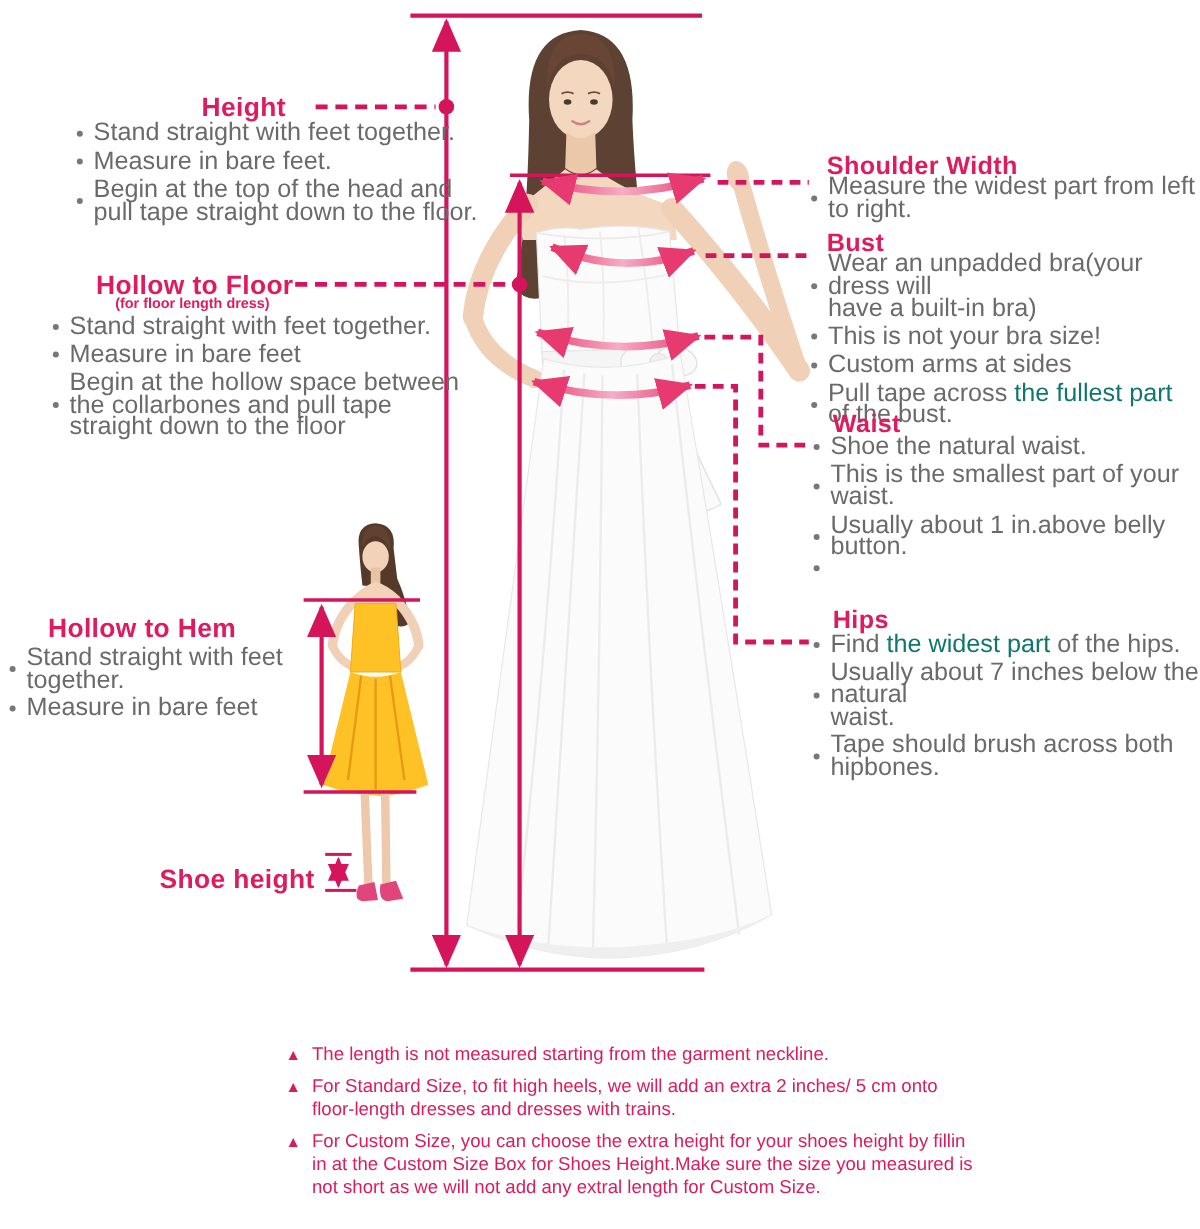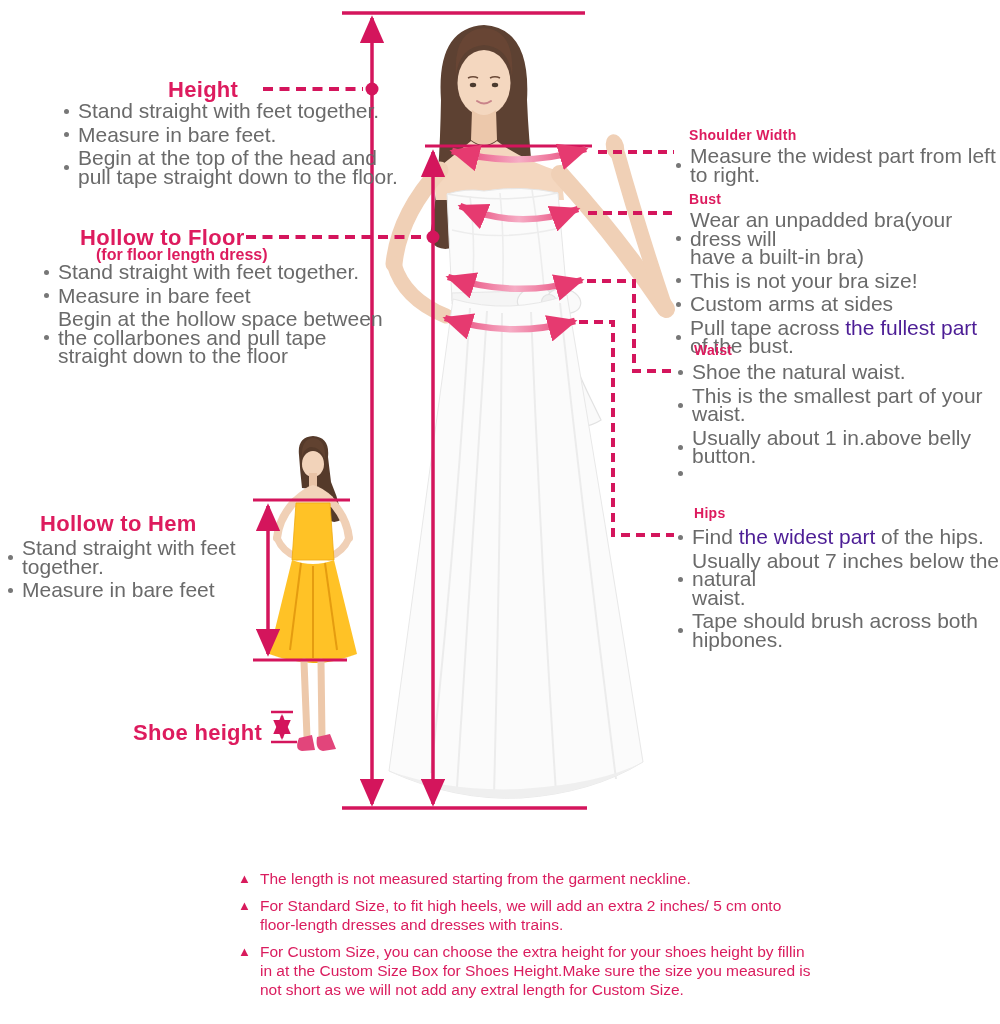--- a/index.html
+++ b/index.html
@@ -1,28 +1,28 @@
 <!DOCTYPE html>
 <html><head>
 <meta charset="utf-8">
 <style>
   html,body{margin:0;padding:0;background:#ffffff;}
   body{width:1000px;height:1024px;overflow:hidden;}
   .canvas{position:relative;width:1000px;height:840px;font-family:"Liberation Sans",sans-serif;background:#fff;}
   svg.layer{position:absolute;left:0;top:0;}
 
   .h1{position:absolute;font-weight:bold;font-size:22px;color:#dd1b5e;white-space:nowrap;letter-spacing:.3px;}
-  .h1.sm{font-size:14px;}
-  .sub{position:absolute;font-weight:bold;font-size:16px;color:#dd1b5e;white-space:nowrap;}
+  .h1.sm{font-size:21px;}
+  .sub{position:absolute;font-weight:bold;font-size:12px;color:#dd1b5e;white-space:nowrap;}
 
   .blist{position:absolute;}
   .b{display:flex;align-items:center;margin-bottom:5px;color:#6a6a6a;font-size:21px;line-height:18.5px;}
   .b>span.txt{white-space:pre-line;}
   .dot{flex:none;width:5px;height:5px;border-radius:50%;background:#777;margin-right:9px;}
-  .hl{color:#4c1d95;}
+  .hl{color:#0f766e;}
 
   .notes{position:absolute;left:238px;top:869px;width:640px;}
   .note{display:flex;margin-bottom:8px;color:#da1c5e;font-size:15.5px;line-height:19px;}
   .tri{flex:none;width:22px;font-size:13px;line-height:19px;color:#d81b5c;}
   .note .txt{white-space:pre-line;}
 </style>
 </head>
 <body>
 
 <div class="canvas">

